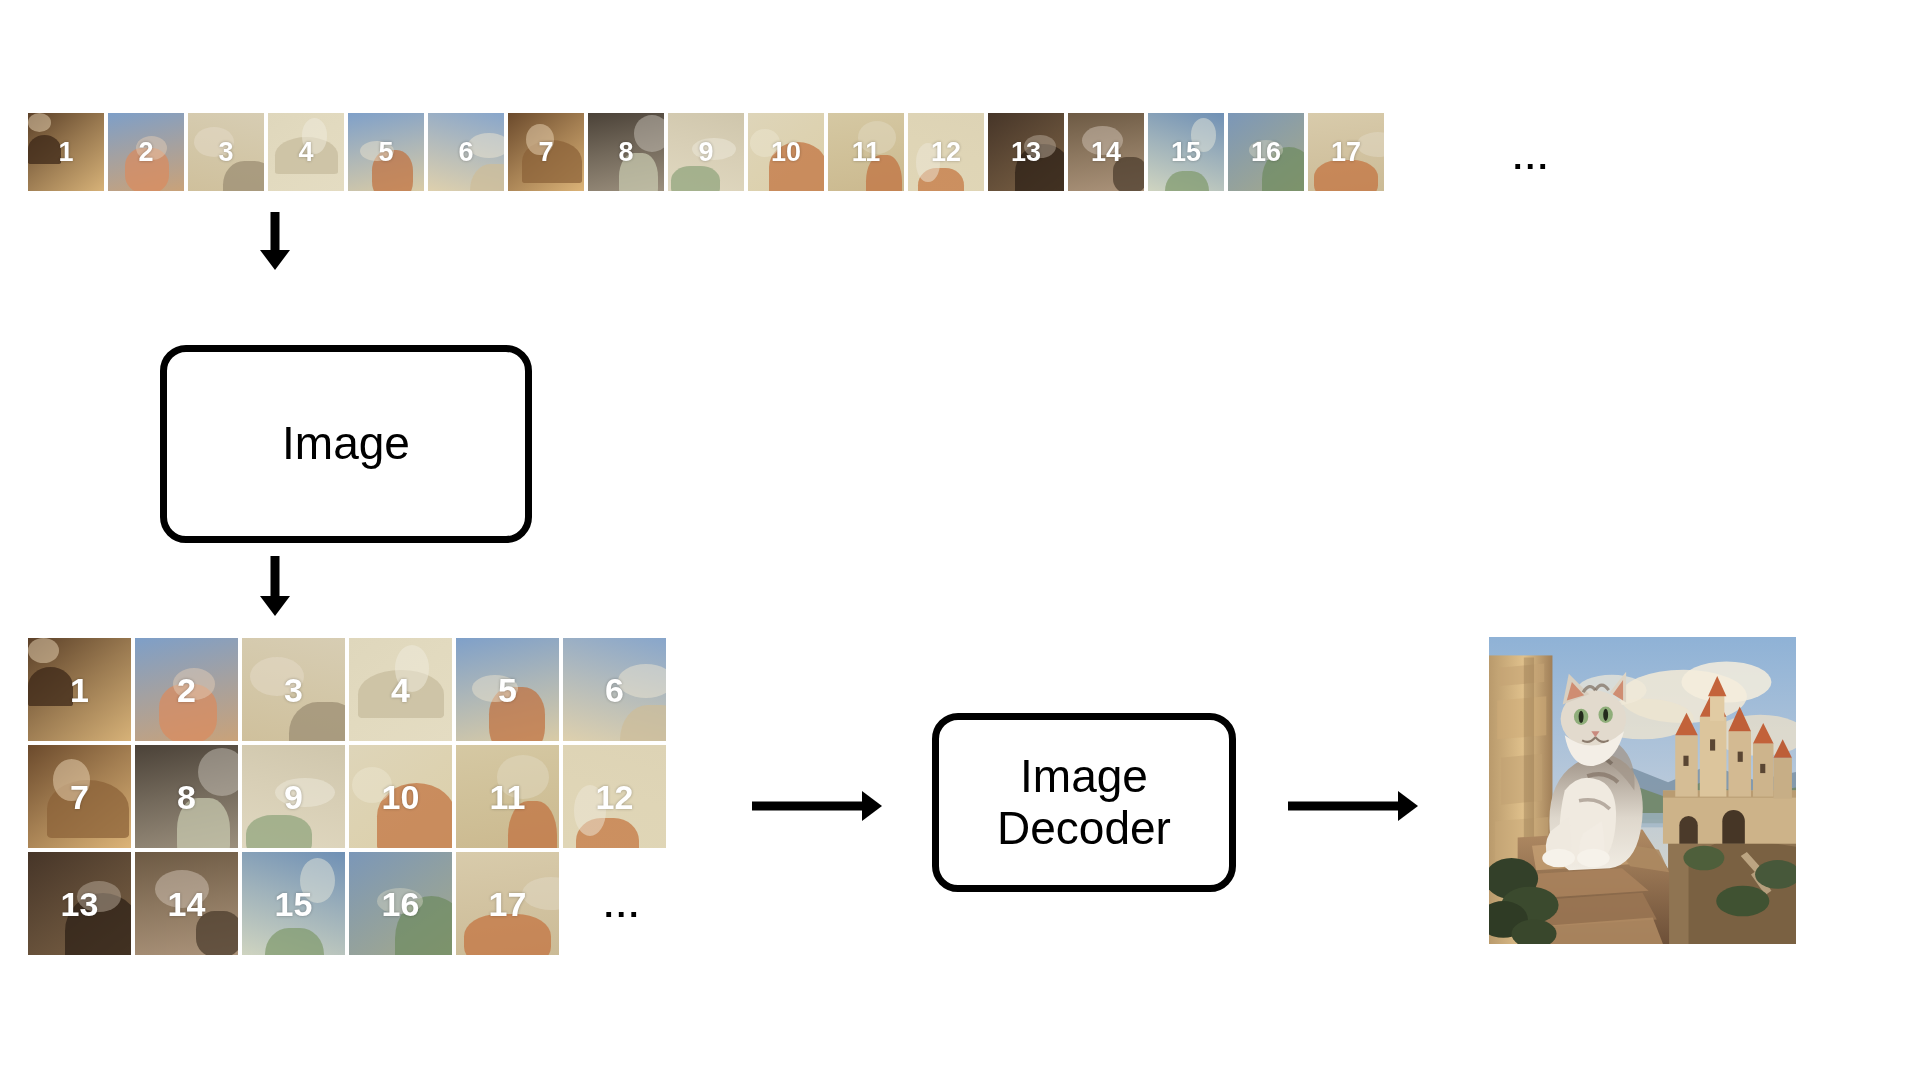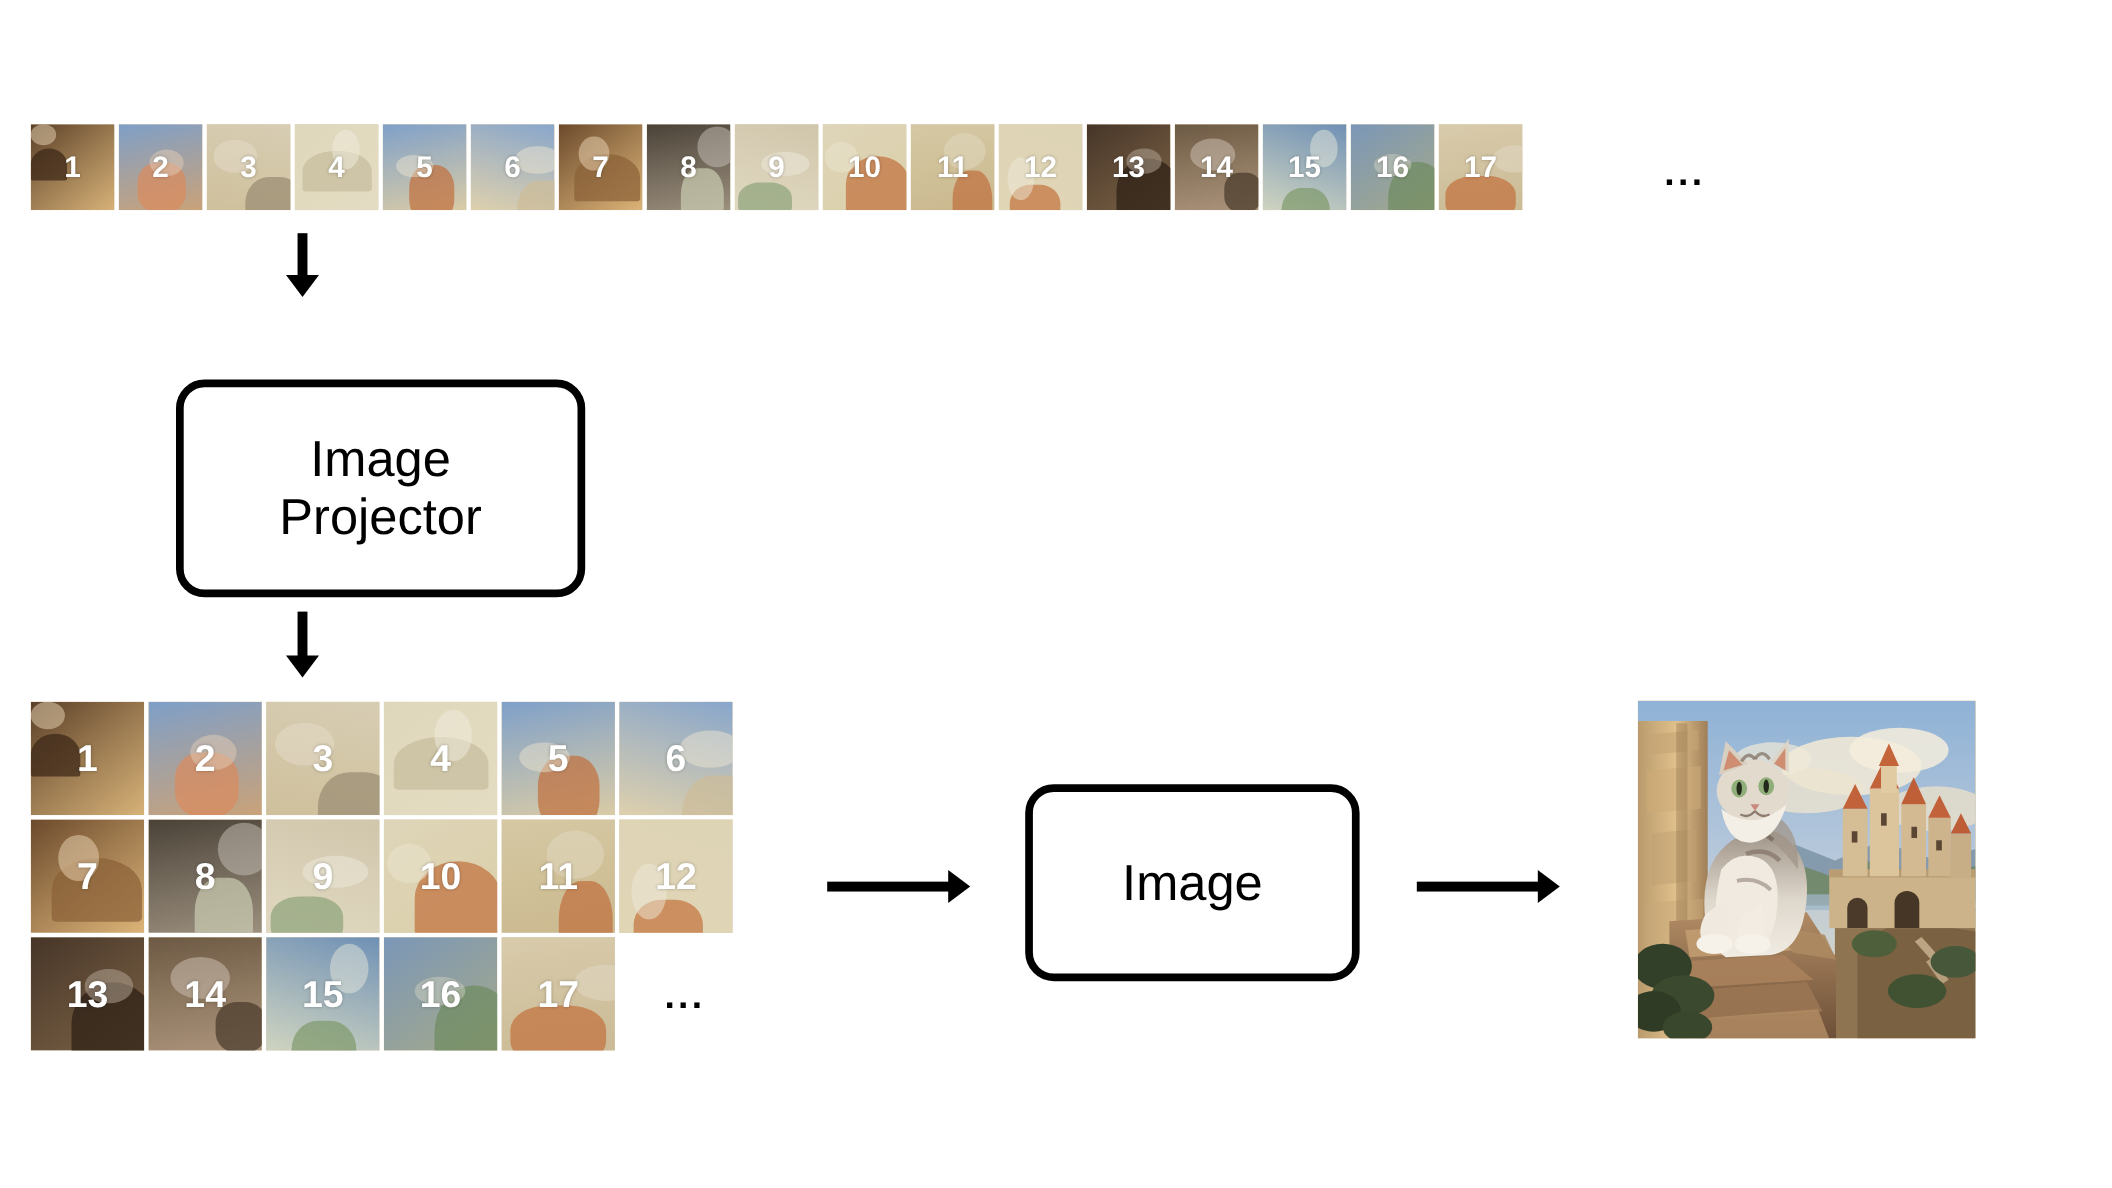--- a/index.html
+++ b/index.html
@@ -290,21 +290,20 @@
   </div>
 <div id="strip-ellipsis">...</div>
 
 <div class="v-arrow" style="left:262px; top:212px; height:58px;">
   <div class="shaft" style="height:40px;"></div>
   <div class="head" style="top:38px;"></div>
 </div>
 
 <div class="node-box" style="left:160px; top:345px; width:358px; height:184px; font-size:46px;">
   <span class="line">Image</span>
-  <span class="line">Projector</span>
 </div>
 
 <div class="v-arrow" style="left:262px; top:556px; height:62px;">
   <div class="shaft" style="height:42px;"></div>
   <div class="head" style="top:40px;"></div>
 </div>
 
 <div id="grid">
     <div class="grow">
       <div class="patch">
@@ -434,20 +433,21 @@
   </div>
 <div id="grid-ellipsis">...</div>
 
 <div class="h-arrow" style="left:752px; top:793px; width:130px;">
   <div class="shaft" style="width:112px;"></div>
   <div class="head" style="left:110px;"></div>
 </div>
 
 <div class="node-box" style="left:932px; top:713px; width:290px; height:165px; font-size:46px;">
   <span class="line">Image</span>
+  <span class="line">Decoder</span>
 </div>
 
 <div class="h-arrow" style="left:1288px; top:793px; width:130px;">
   <div class="shaft" style="width:112px;"></div>
   <div class="head" style="left:110px;"></div>
 </div>
 
 <div id="output-image">
   <svg viewBox="0 0 300 300" preserveAspectRatio="none">
     <defs>

